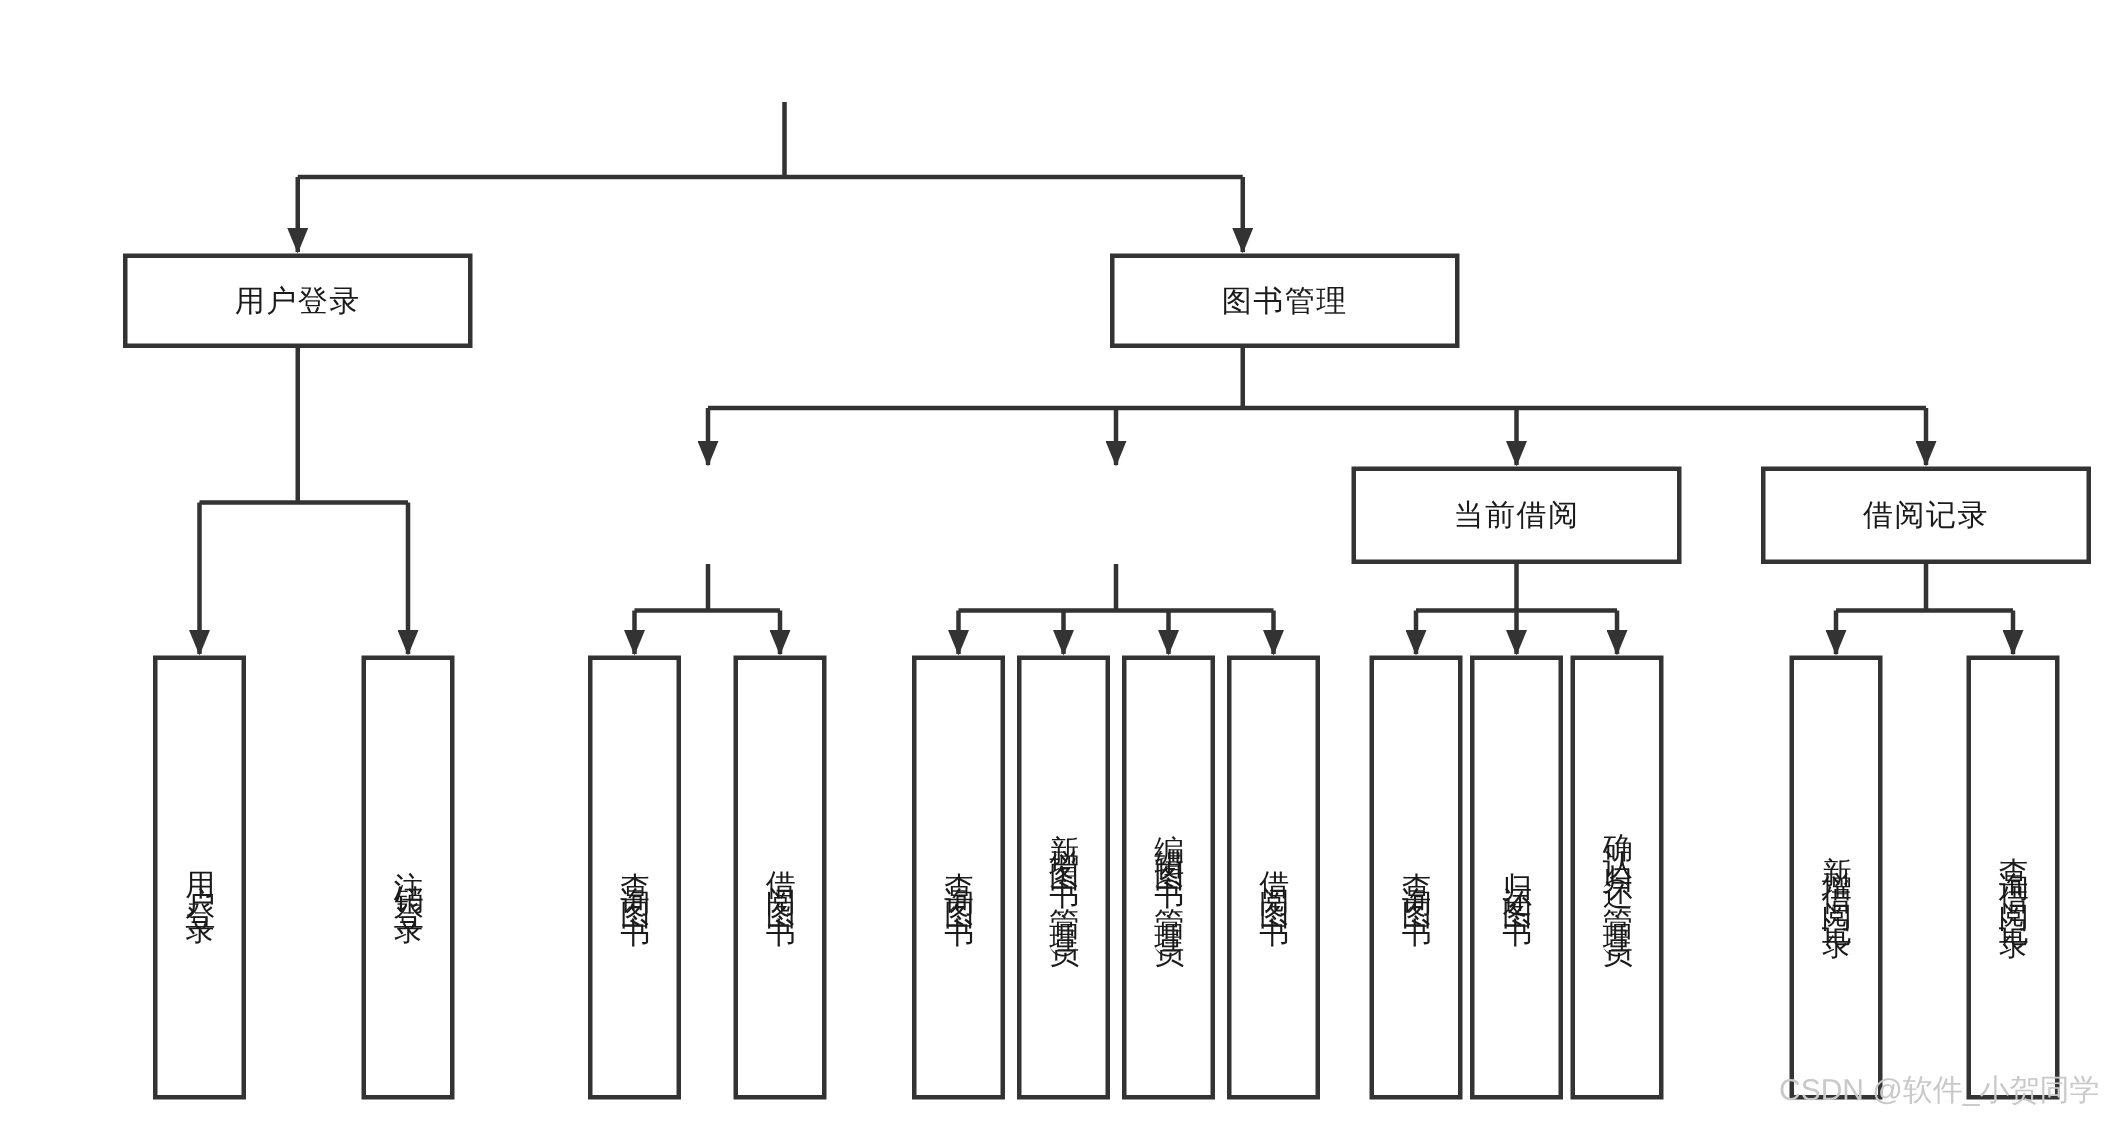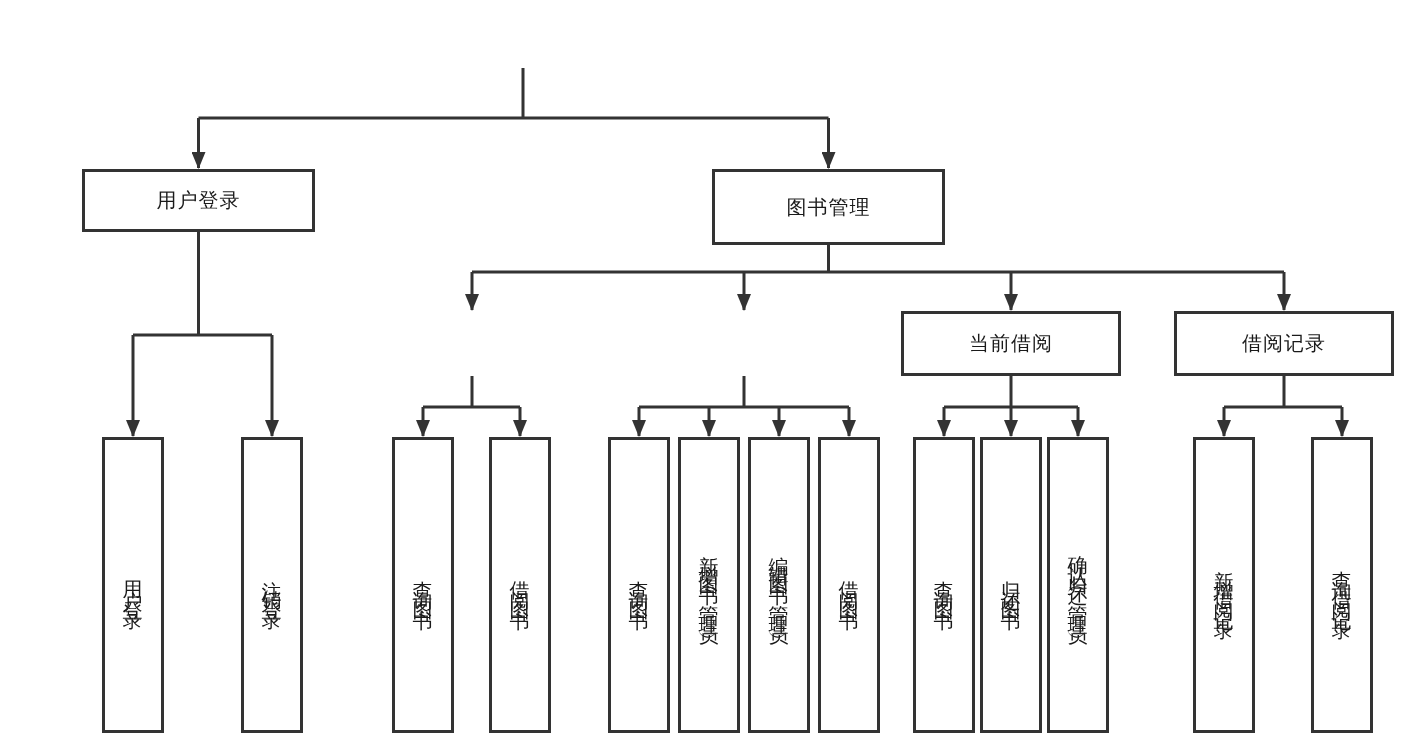--- a/index.html
+++ b/index.html
@@ -90,21 +90,21 @@
 
     <path class="c-line" d="M1284 376 V407 M1224 407 H1342"></path>
     <path class="c-arrow" marker-end="url(#arrowhead)" d="M1224 407 V436"></path>
     <path class="c-arrow" marker-end="url(#arrowhead)" d="M1342 407 V436"></path>
   </svg>
 
 
   <div class="node h l2" style="left:82px;top:169px;width:233px;height:63px">
     <span>用户登录</span>
   </div>
-  <div class="node h l2" style="left:712px;top:169px;width:233px;height:76px">
+  <div class="node h l2" style="left:740px;top:169px;width:233px;height:63px">
     <span>图书管理</span>
   </div>
 
   <div class="node h l3" style="left:1174px;top:311px;width:220px;height:65px">
     <span>借阅记录</span>
   </div>
   <div class="node h l3" style="left:901px;top:311px;width:220px;height:65px">
     <span>当前借阅</span>
   </div>
 
@@ -145,14 +145,15 @@
     <span>确认归还（管理员）</span>
   </div>
 
   <div class="node leaf" style="left:1193px;top:437px;width:62px;height:296px">
     <span>新增借阅记录</span>
   </div>
   <div class="node leaf" style="left:1311px;top:437px;width:62px;height:296px">
     <span>查询借阅记录</span>
   </div>
 
+  <div class="watermark">CSDN @软件_小贺同学</div>
 
 </div>
 
 </body></html>

